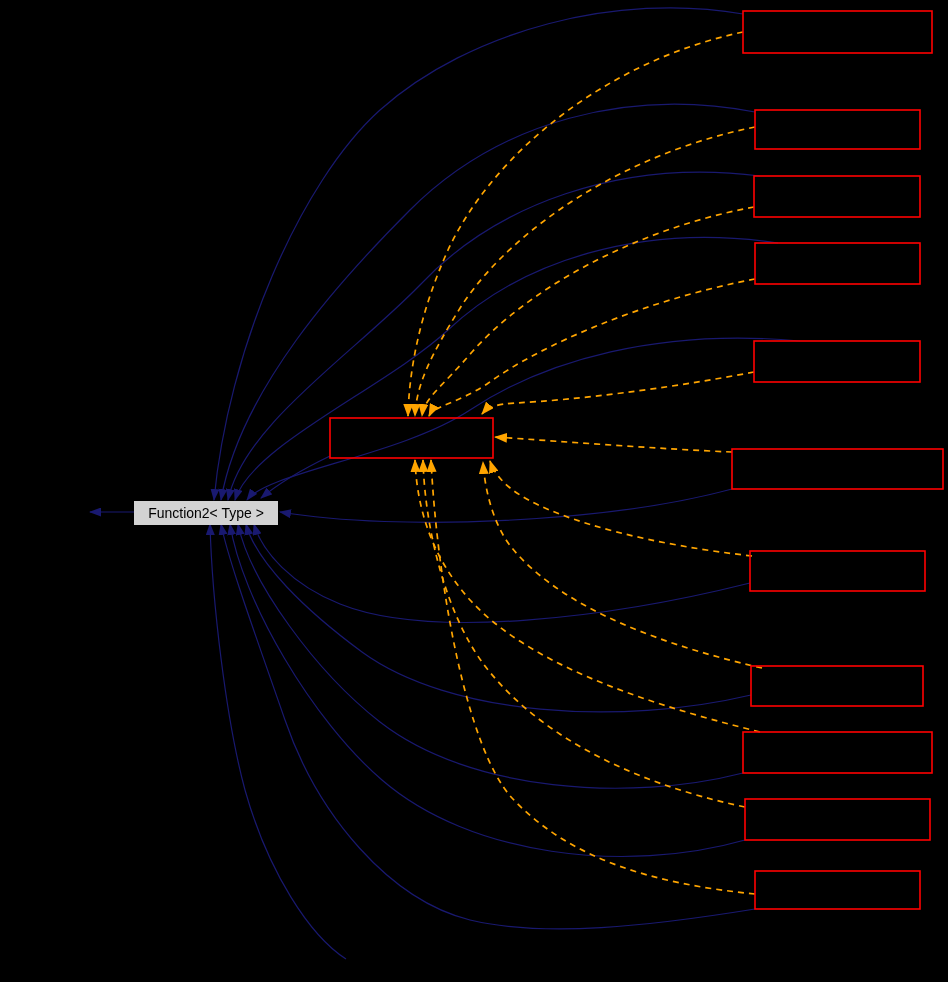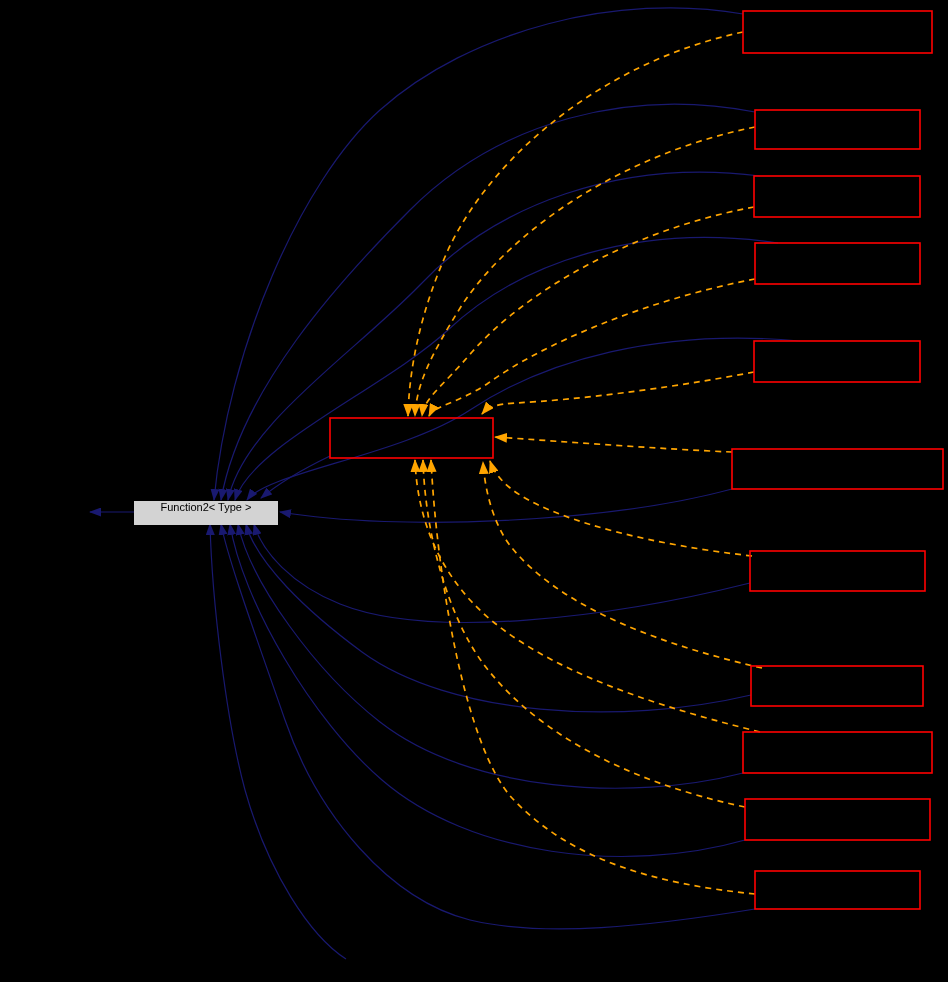--- a/index.html
+++ b/index.html
@@ -9,22 +9,22 @@
     overflow: hidden;
     font-family: "Liberation Sans", sans-serif;
   }
   #canvas { position: relative; width: 948px; height: 982px; }
   #graph-svg { position: absolute; left: 0; top: 0; }
   .selected-node {
     position: absolute;
     left: 134px; top: 501px;
     width: 144px; height: 24px;
     background: #d3d3d3;
-    display: flex; justify-content: center;
-    font-size: 11px; color: #000000;
+    display: flex; align-items: center; justify-content: center;
+    font-size: 14px; color: #000000;
     white-space: nowrap;
   }
 </style>
 </head>
 <body style="background: rgb(0, 0, 0);">
 
 <div id="canvas">
 
   <svg id="graph-svg" width="948" height="982" viewBox="0 0 948 982" xmlns="http://www.w3.org/2000/svg">
     <defs>

